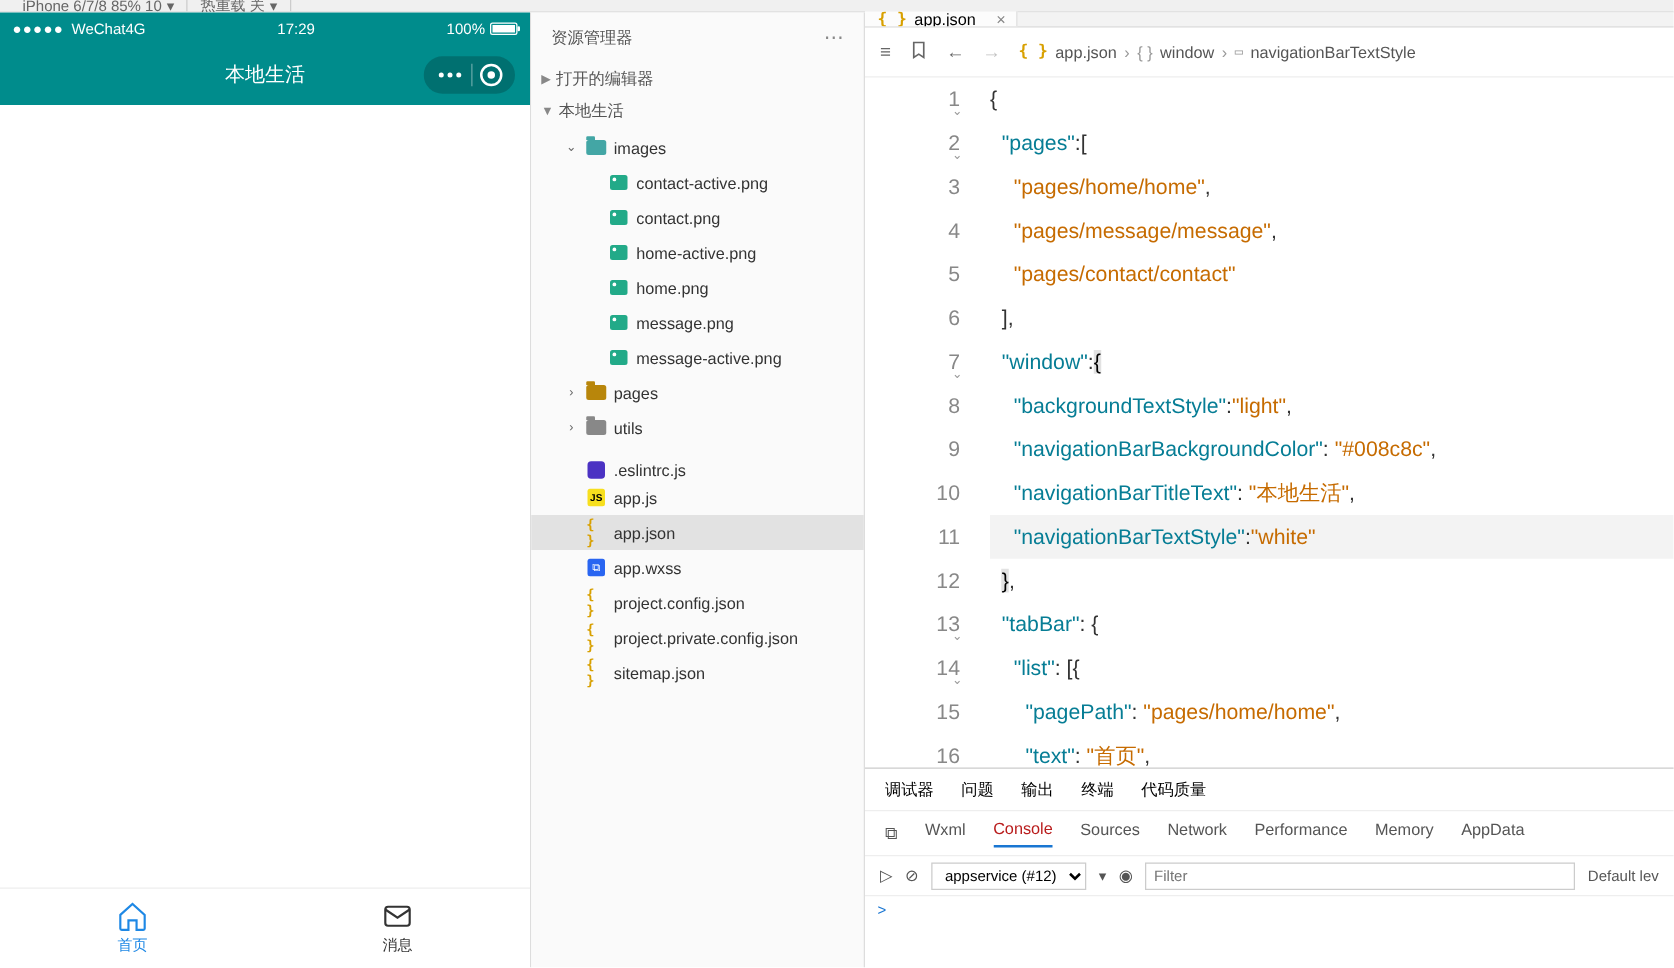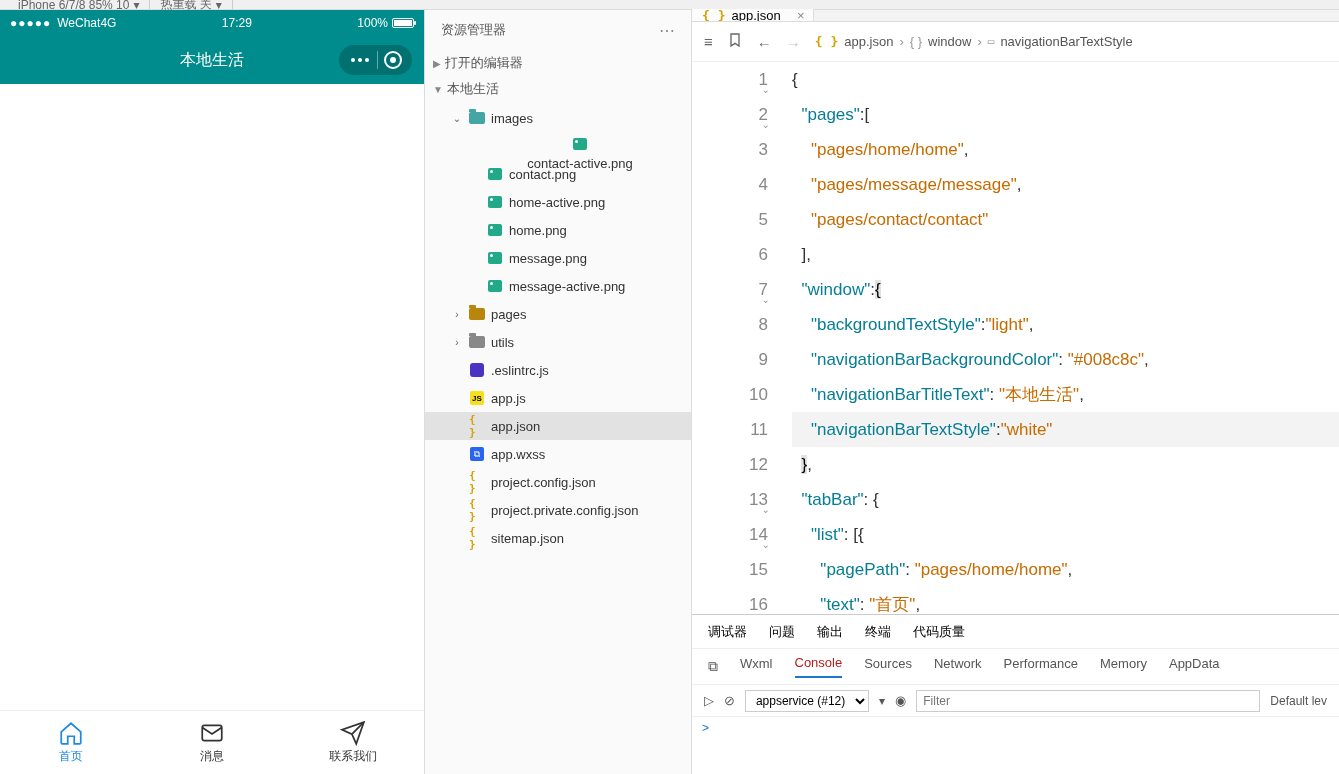--- a/index.html
+++ b/index.html
@@ -139,27 +139,20 @@
               </svg>
               <span>首页</span>
             </div>
             <div class="tab">
               <svg viewBox="0 0 24 24" fill="none" stroke="currentColor" stroke-width="1.6">
                 <rect x="3" y="5" width="18" height="14" rx="2"></rect>
                 <path d="M3 7l9 6 9-6"></path>
               </svg>
               <span>消息</span>
             </div>
-            <div class="tab">
-              <svg viewBox="0 0 24 24" fill="none" stroke="currentColor" stroke-width="1.6">
-                <path d="M22 2L11 13"></path>
-                <path d="M22 2l-7 20-4-9-9-4z"></path>
-              </svg>
-              <span>联系我们</span>
-            </div>
           </div>
       </div>
     </div>
   </div>
 
   <div class="explorer">
     <div class="explorer-header">
       <span>资源管理器</span>
       <span class="more">⋯</span>
     </div>
@@ -172,21 +165,21 @@
       <span>本地生活</span>
     </div>
     <div class="tree" id="tree">
         <div class="tree-item" style="padding-left: 26px;">
           <span class="caret">⌄</span>
           <span class="ficon">
             <span class="ic-folder "></span>
           </span>
           <span>images</span>
         </div>
-        <div class="tree-item" style="padding-left: 44px; flex-direction: column;">
+        <div class="tree-item" style="padding-left: 44px;">
           <span class="nocaret"></span>
           <span class="ficon">
             <span class="ic-img"></span>
           </span>
           <span>contact-active.png</span>
         </div>
         <div class="tree-item" style="padding-left: 44px;">
           <span class="nocaret"></span>
           <span class="ficon">
             <span class="ic-img"></span>
@@ -228,21 +221,21 @@
           </span>
           <span>pages</span>
         </div>
         <div class="tree-item" style="padding-left: 26px;">
           <span class="caret">›</span>
           <span class="ficon">
             <span class="ic-folder gray"></span>
           </span>
           <span>utils</span>
         </div>
-        <div class="tree-item" style="padding-left: 26px;">
+        <div class="tree-item" style="padding-left: 26px; align-items: flex-end;">
           <span class="nocaret"></span>
           <span class="ficon">
             <span class="ic-eslint"></span>
           </span>
           <span>.eslintrc.js</span>
         </div>
         <div class="tree-item" style="padding-left: 26px;">
           <span class="nocaret"></span>
           <span class="ficon">
             <span class="ic-js">JS</span>

